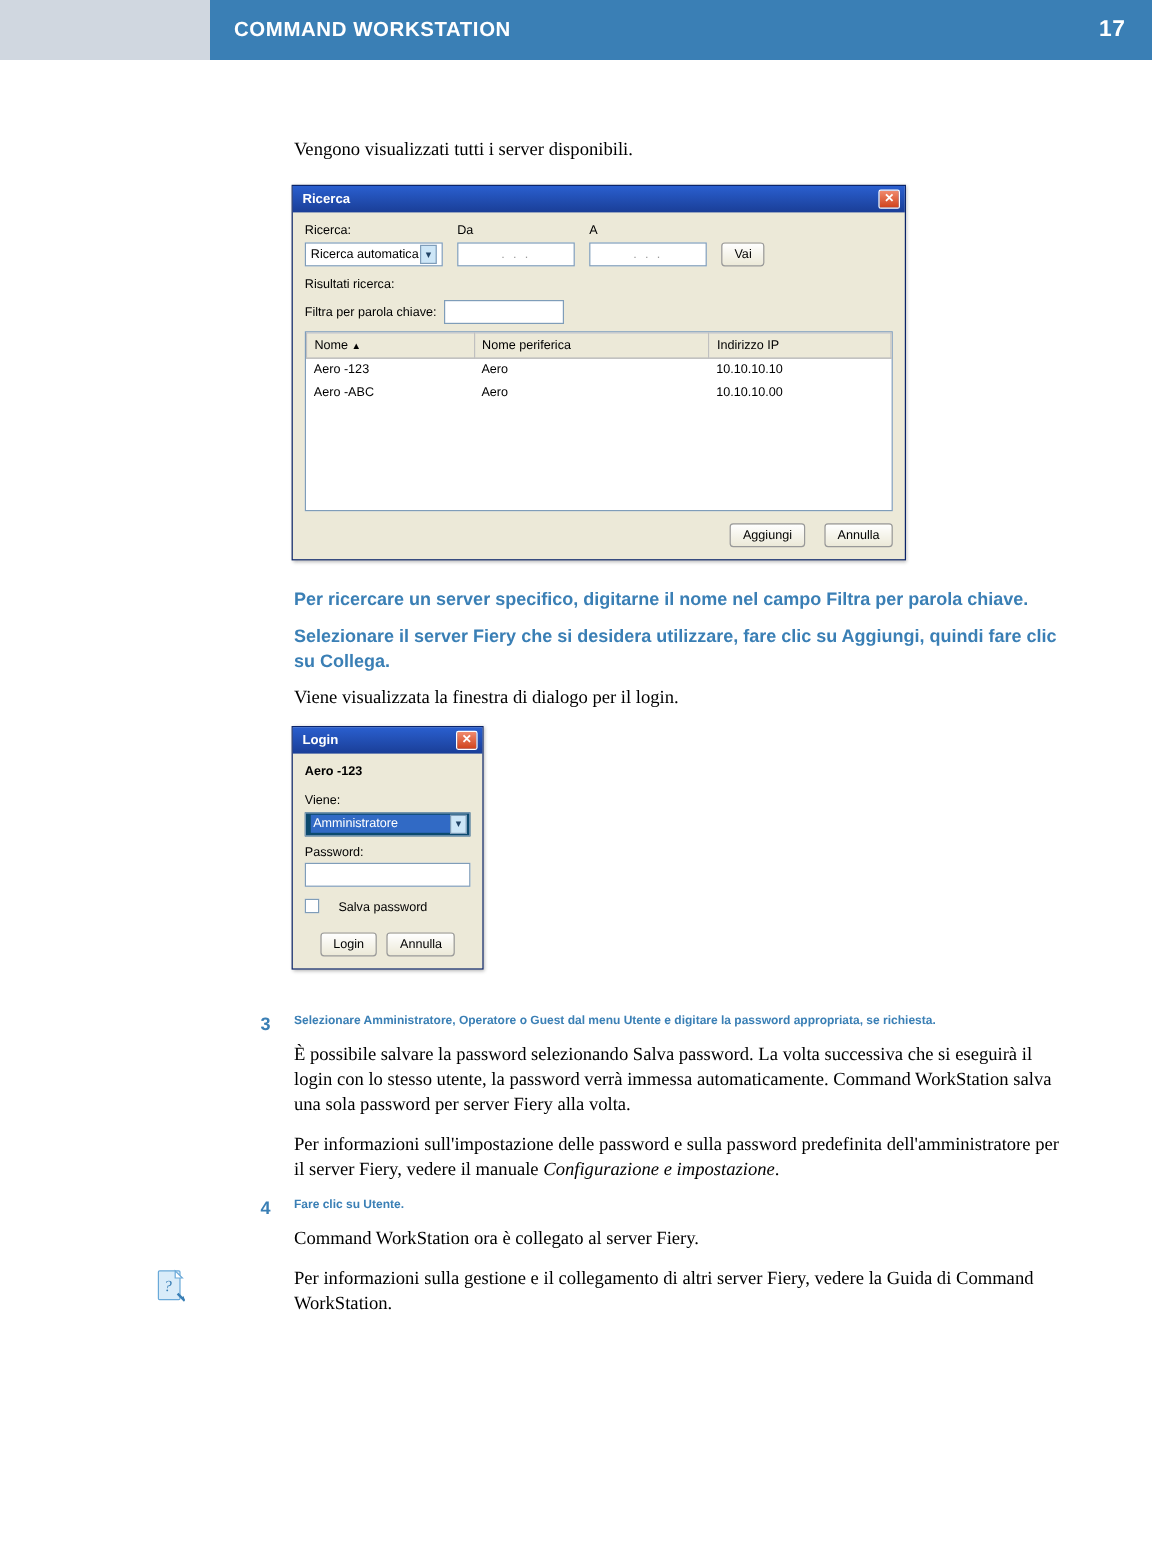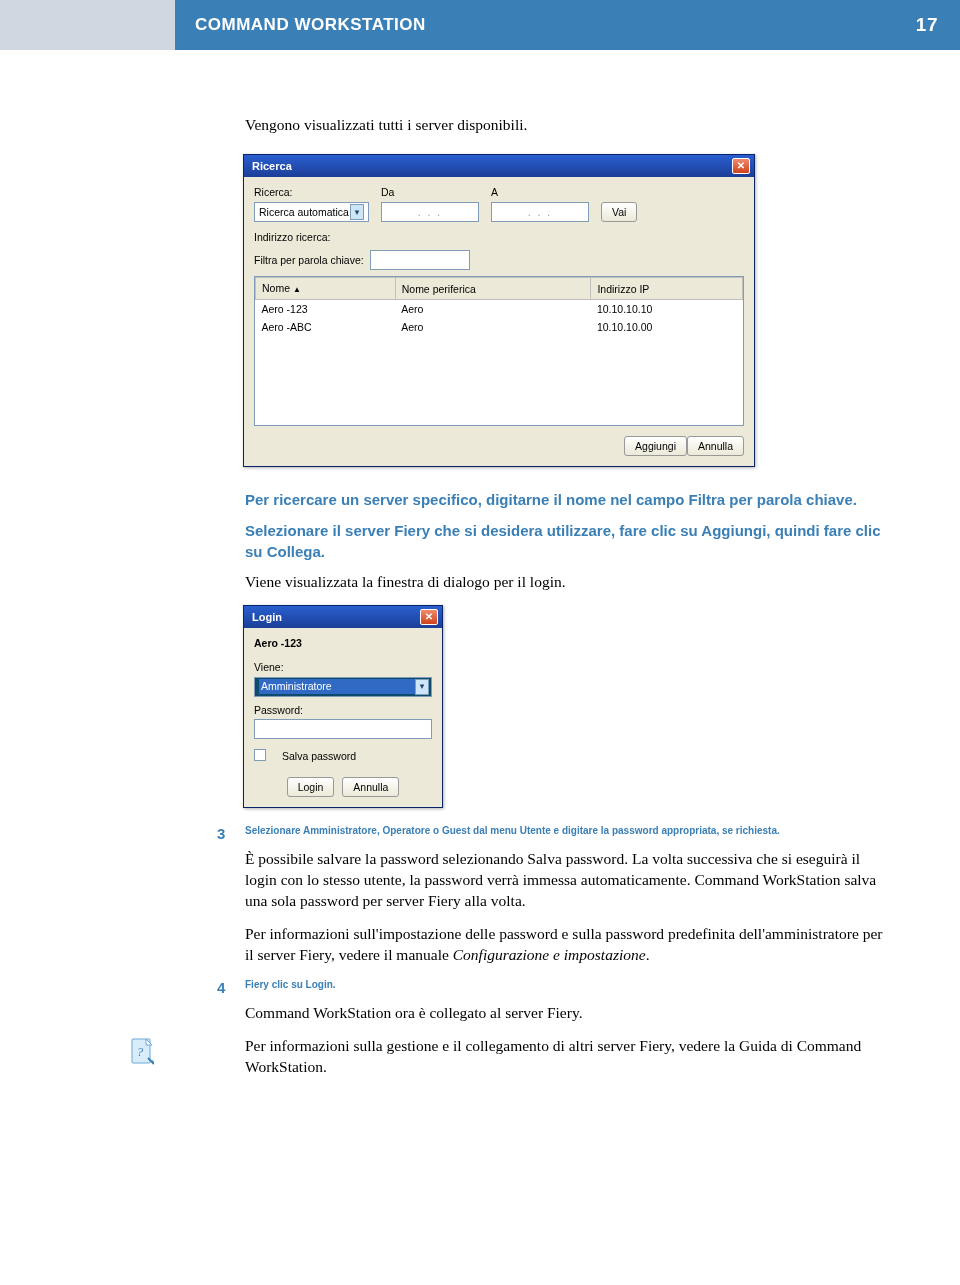--- a/index.html
+++ b/index.html
@@ -117,26 +117,26 @@
     border: 1px solid #c0c0c0;
     padding: 3px 6px;
     text-align: left;
     font-weight: normal;
   }
   .tbl td { padding: 2px 6px; }
   .sort-arrow { font-size: 8px; margin-left: 3px; }
   .ricerca-buttons {
     display: flex;
     justify-content: flex-end;
-    gap: 0;
+    gap: 16px;
     margin-top: 10px;
   }
   .login-dialog {
-    width: 200px;
-    margin-bottom: 16px;
+    width: 160px;
+    margin-bottom: 36px;
     margin-left: -2px;
   }
   .login-body { padding: 8px 10px 10px 10px; }
   .login-body .server { font-weight: bold; margin-bottom: 10px; display:block; }
   .login-body label { display: block; margin-top: 6px; margin-bottom: 2px; }
   .login-select {
     width: 100%;
     background: #0c4a6e;
     border: 1px solid #7f9db9;
     height: 20px;
@@ -220,21 +220,21 @@
         <div class="ricerca-col">
           <label>Da</label>
           <div class="ip-box">.   .   .</div>
         </div>
         <div class="ricerca-col">
           <label>A</label>
           <div class="ip-box">.   .   .</div>
         </div>
         <button class="btn">Vai</button>
       </div>
-      <label>Indirizzo ricerca:</label>
+      <label>Risultati ricerca:</label>
       <div class="filtra-row">
         <span>Filtra per parola chiave:</span>
         <div class="text-box" style="width:100px"></div>
       </div>
       <div class="table-area">
         <table class="tbl">
           <thead>
             <tr>
               <th><span>Nome</span><span class="sort-arrow">▲</span></th>
               <th>Nome periferica</th>
@@ -295,21 +295,21 @@
     <div class="step-row">
       <span class="step-num">3</span>
       <span class="step-head">Selezionare Amministratore, Operatore o Guest dal menu Utente e digitare la password appropriata, se richiesta.</span>
     </div>
     <p class="para">È possibile salvare la password selezionando Salva password. La volta successiva che si eseguirà il login con lo stesso utente, la password verrà immessa automaticamente. Command WorkStation salva una sola password per server Fiery alla volta.</p>
     <p class="para">
       <span>Per informazioni sull'impostazione delle password e sulla password predefinita dell'amministratore per il server Fiery, vedere il manuale </span><span class="italic">Configurazione e impostazione</span><span>.</span>
     </p>
     <div class="step-row">
       <span class="step-num">4</span>
-      <span class="step-head">Fiery clic su Login.</span>
+      <span class="step-head">Fare clic su Utente.</span>
     </div>
     <p class="para">Command WorkStation ora è collegato al server Fiery.</p>
     <div class="final-block">
       <div class="help-icon">
         <svg viewBox="0 0 24 28">
           <rect x="2" y="1" width="18" height="24" rx="1" fill="#d9ecf9" stroke="#6aa9d8" stroke-width="1"></rect>
           <path d="M16 1 L22 7 L16 7 Z" fill="#fff" stroke="#6aa9d8" stroke-width="1"></path>
           <text x="10" y="18" font-size="13" font-family="Georgia" fill="#3a7fb5" text-anchor="middle" font-style="italic">?</text>
           <path d="M18 20 L24 26" stroke="#3a7fb5" stroke-width="2"></path>
           <path d="M24 26 L21 24 L23 22 Z" fill="#3a7fb5"></path>

